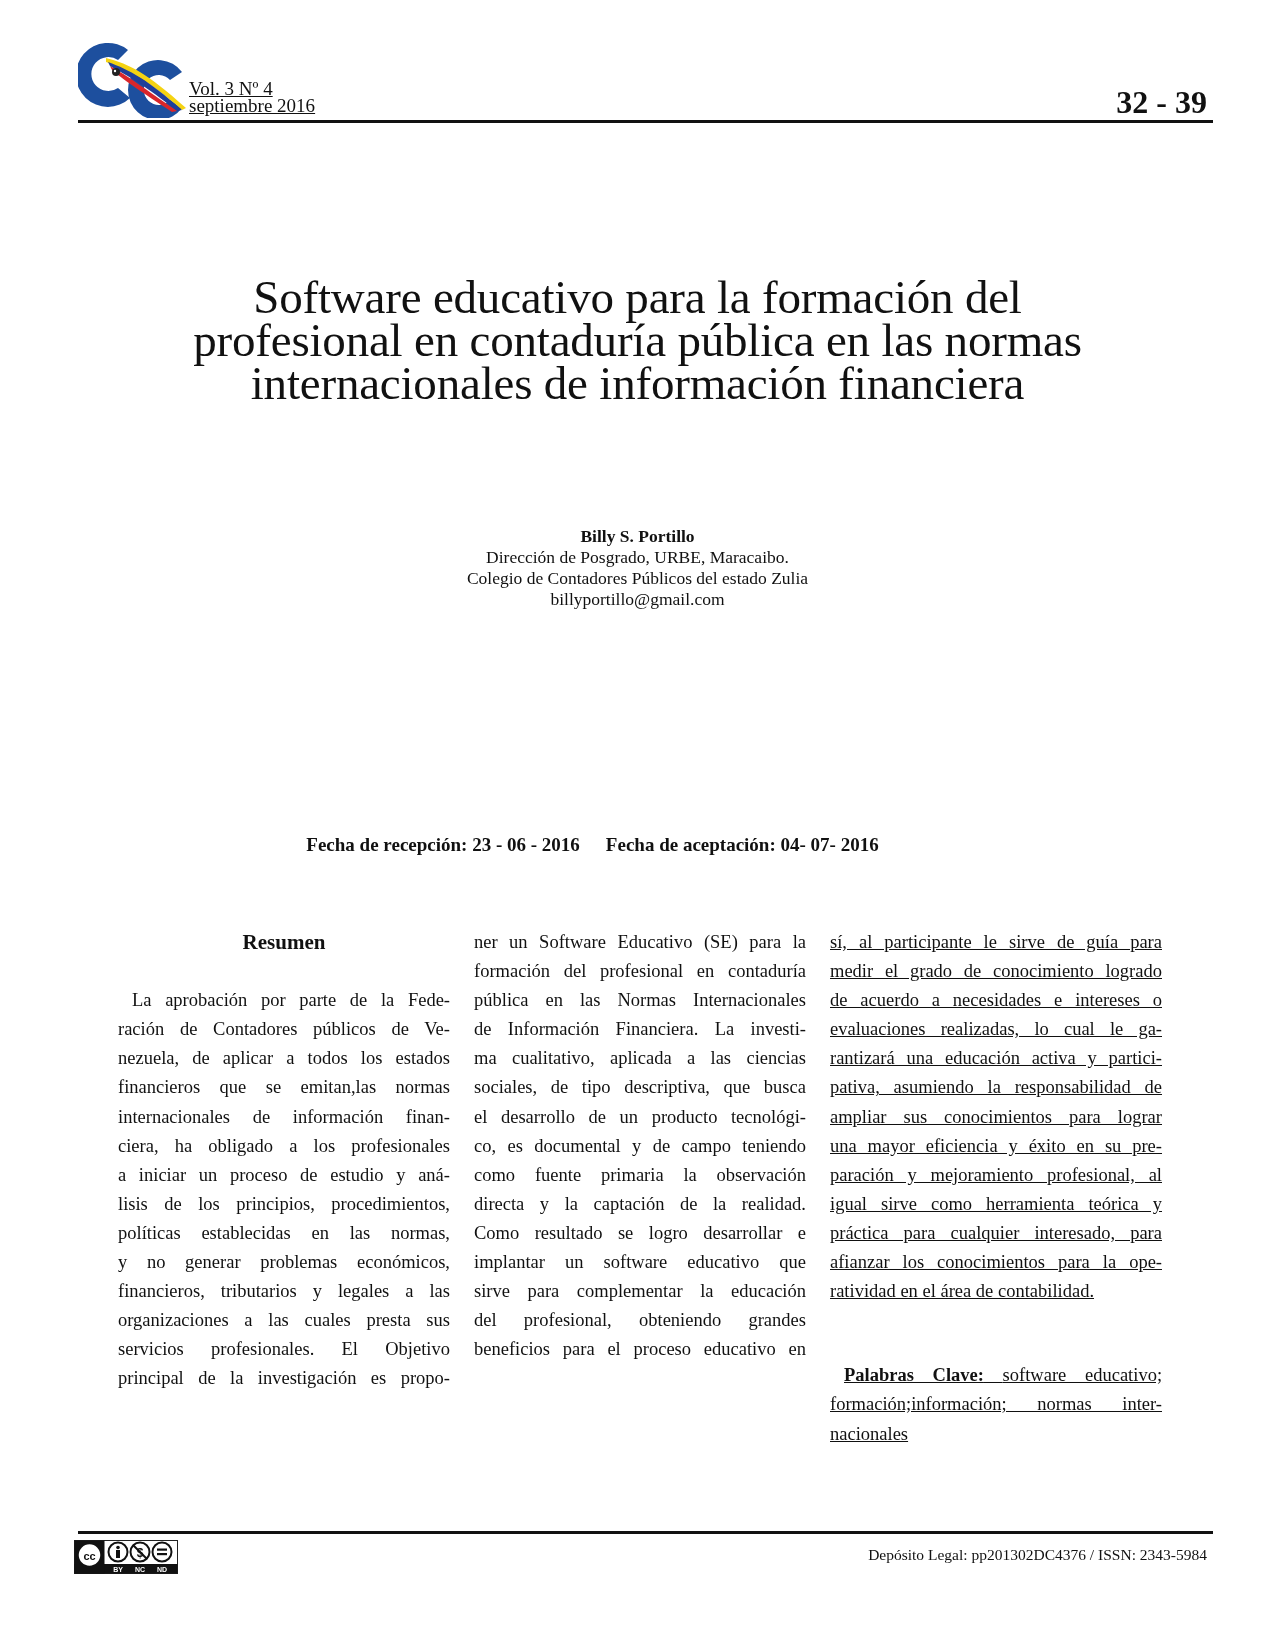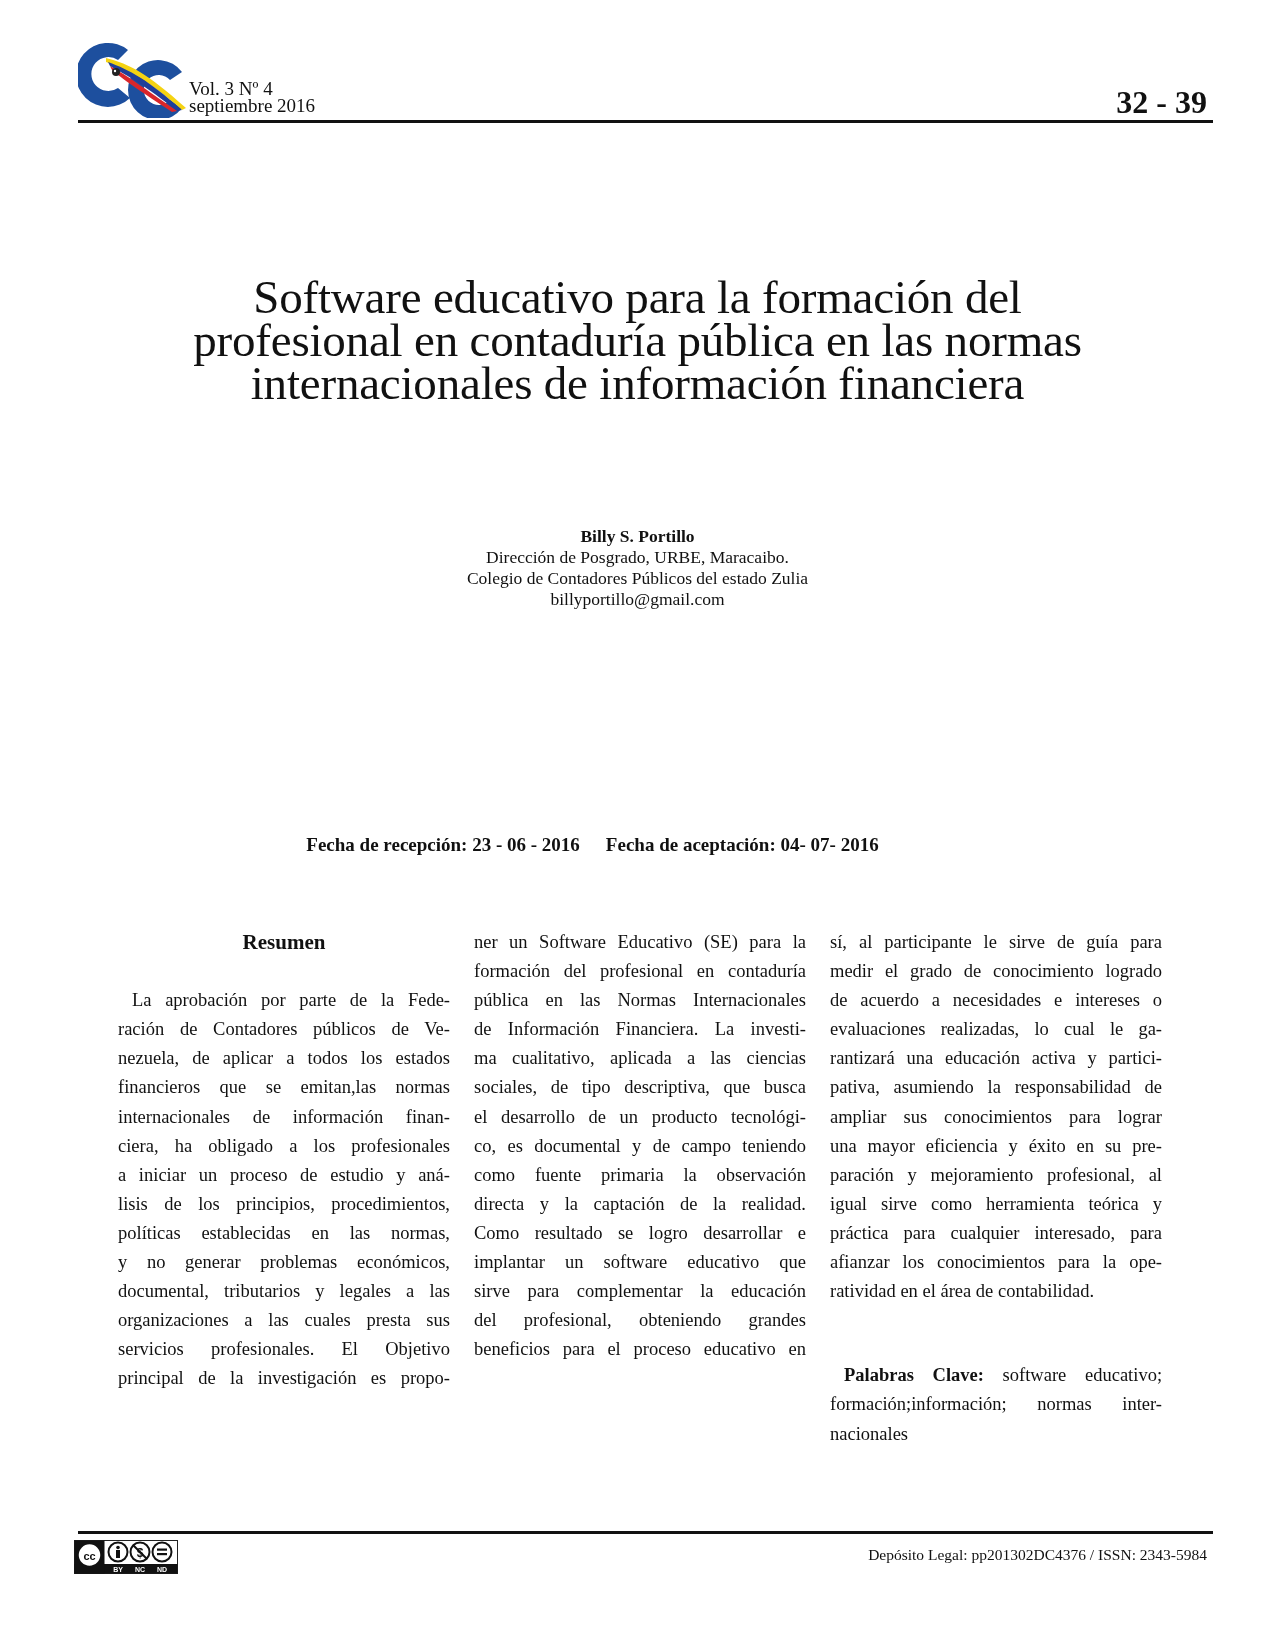--- a/index.html
+++ b/index.html
@@ -2,21 +2,21 @@
 <html><head>
 <meta charset="utf-8">
 <style>
   html, body { margin: 0; padding: 0; background: #ffffff; }
   body { width: 1275px; height: 1650px; position: relative; overflow: hidden;
          font-family: "Liberation Serif", "DejaVu Serif", serif; color: #111; }
   .abs { position: absolute; }
 
   
   .logo { left: 78px; top: 36px; width: 112px; height: 82px; }
-  .journal-info { left: 189px; top: 80px; font-size: 19px; line-height: 17px; color: #111; }
+  .journal-info { left: 189px; top: 80px; font-size: 19px; line-height: 17px; color: #111; text-decoration: underline; }
   .pages { right: 68px; top: 86px; font-size: 32px; font-weight: bold; line-height: 32px; }
   .rule { left: 78px; width: 1135px; height: 3px; background: #111; }
   .rule.top { top: 120px; }
   .rule.bottom { top: 1531px; height: 3px; }
 
   
   .title { left: 0; width: 1275px; top: 276px; text-align: center; font-weight: normal;
            font-size: 47px; line-height: 43px; letter-spacing: -0.2px; }
   .title div { white-space: nowrap; }
 
@@ -28,21 +28,21 @@
   
   .dates { left: 0; width: 1185px; top: 834px; text-align: center; font-weight: bold;
            font-size: 19px; line-height: 22px; white-space: nowrap; }
   .dates .gap { display: inline-block; width: 26px; }
 
   
   .col { top: 928px; width: 332px; font-size: 18.5px; line-height: 29.1px;
          text-align: justify; }
   .col1 { left: 118px; }
   .col2 { left: 474px; }
-  .col3 { left: 830px; }
+  .col3 { left: 830px; text-decoration: underline; }
   .col .line { display: block; white-space: nowrap; text-align: justify; text-align-last: justify; height: 29.1px; overflow: visible; }
   .col .line.last { text-align-last: left; }
   .col .line.indent { padding-left: 14px; margin-top: 26px; }
   .heading { text-align: center; font-weight: bold; font-size: 21px; height: 29.1px; line-height: 29.1px; margin-bottom: 29.1px; }
   .spacer { height: 29.1px; }
   .kw-label { font-weight: bold; }
 
   
   .cc-badge { left: 74px; top: 1540px; width: 104px; height: 34px; }
   .deposit { right: 68px; top: 1546px; font-size: 15.5px; line-height: 18px; white-space: nowrap; }
@@ -97,21 +97,21 @@
   <span class="line indent">La aprobación por parte de la Fede-</span>
   <span class="line">ración de Contadores públicos de Ve-</span>
   <span class="line">nezuela, de aplicar a todos los estados</span>
   <span class="line">financieros que se emitan,las normas</span>
   <span class="line">internacionales de información finan-</span>
   <span class="line">ciera, ha obligado a los profesionales</span>
   <span class="line">a iniciar un proceso de estudio y aná-</span>
   <span class="line">lisis de los principios, procedimientos,</span>
   <span class="line">políticas establecidas en las normas,</span>
   <span class="line">y no generar problemas económicos,</span>
-  <span class="line">documental, tributarios y legales a las</span>
+  <span class="line">financieros, tributarios y legales a las</span>
   <span class="line">organizaciones a las cuales presta sus</span>
   <span class="line">servicios profesionales. El Objetivo</span>
   <span class="line">principal de la investigación es propo-</span>
 </div>
 
 <div class="abs col col2">
   <span class="line">ner un Software Educativo (SE) para la</span>
   <span class="line">formación del profesional en contaduría</span>
   <span class="line">pública en las Normas Internacionales</span>
   <span class="line">de Información Financiera. La investi-</span>

